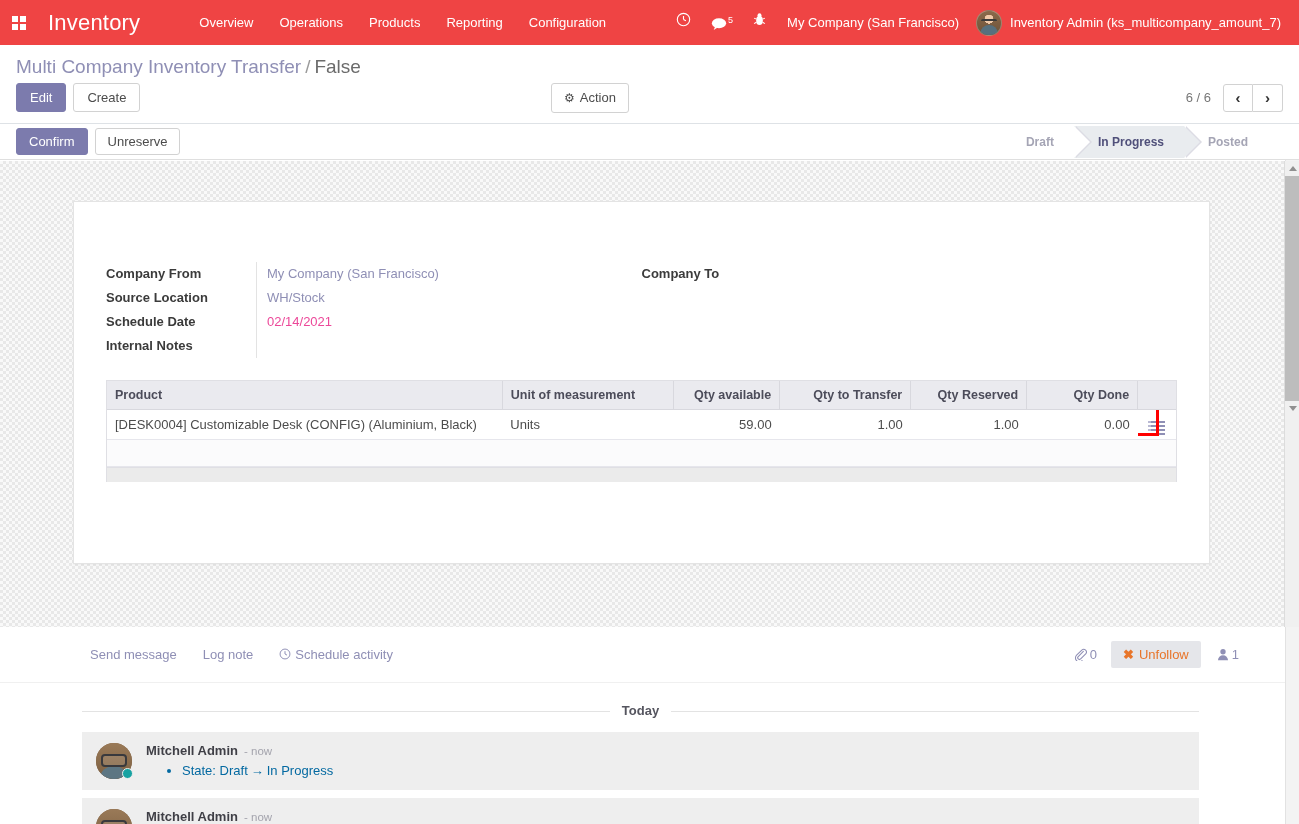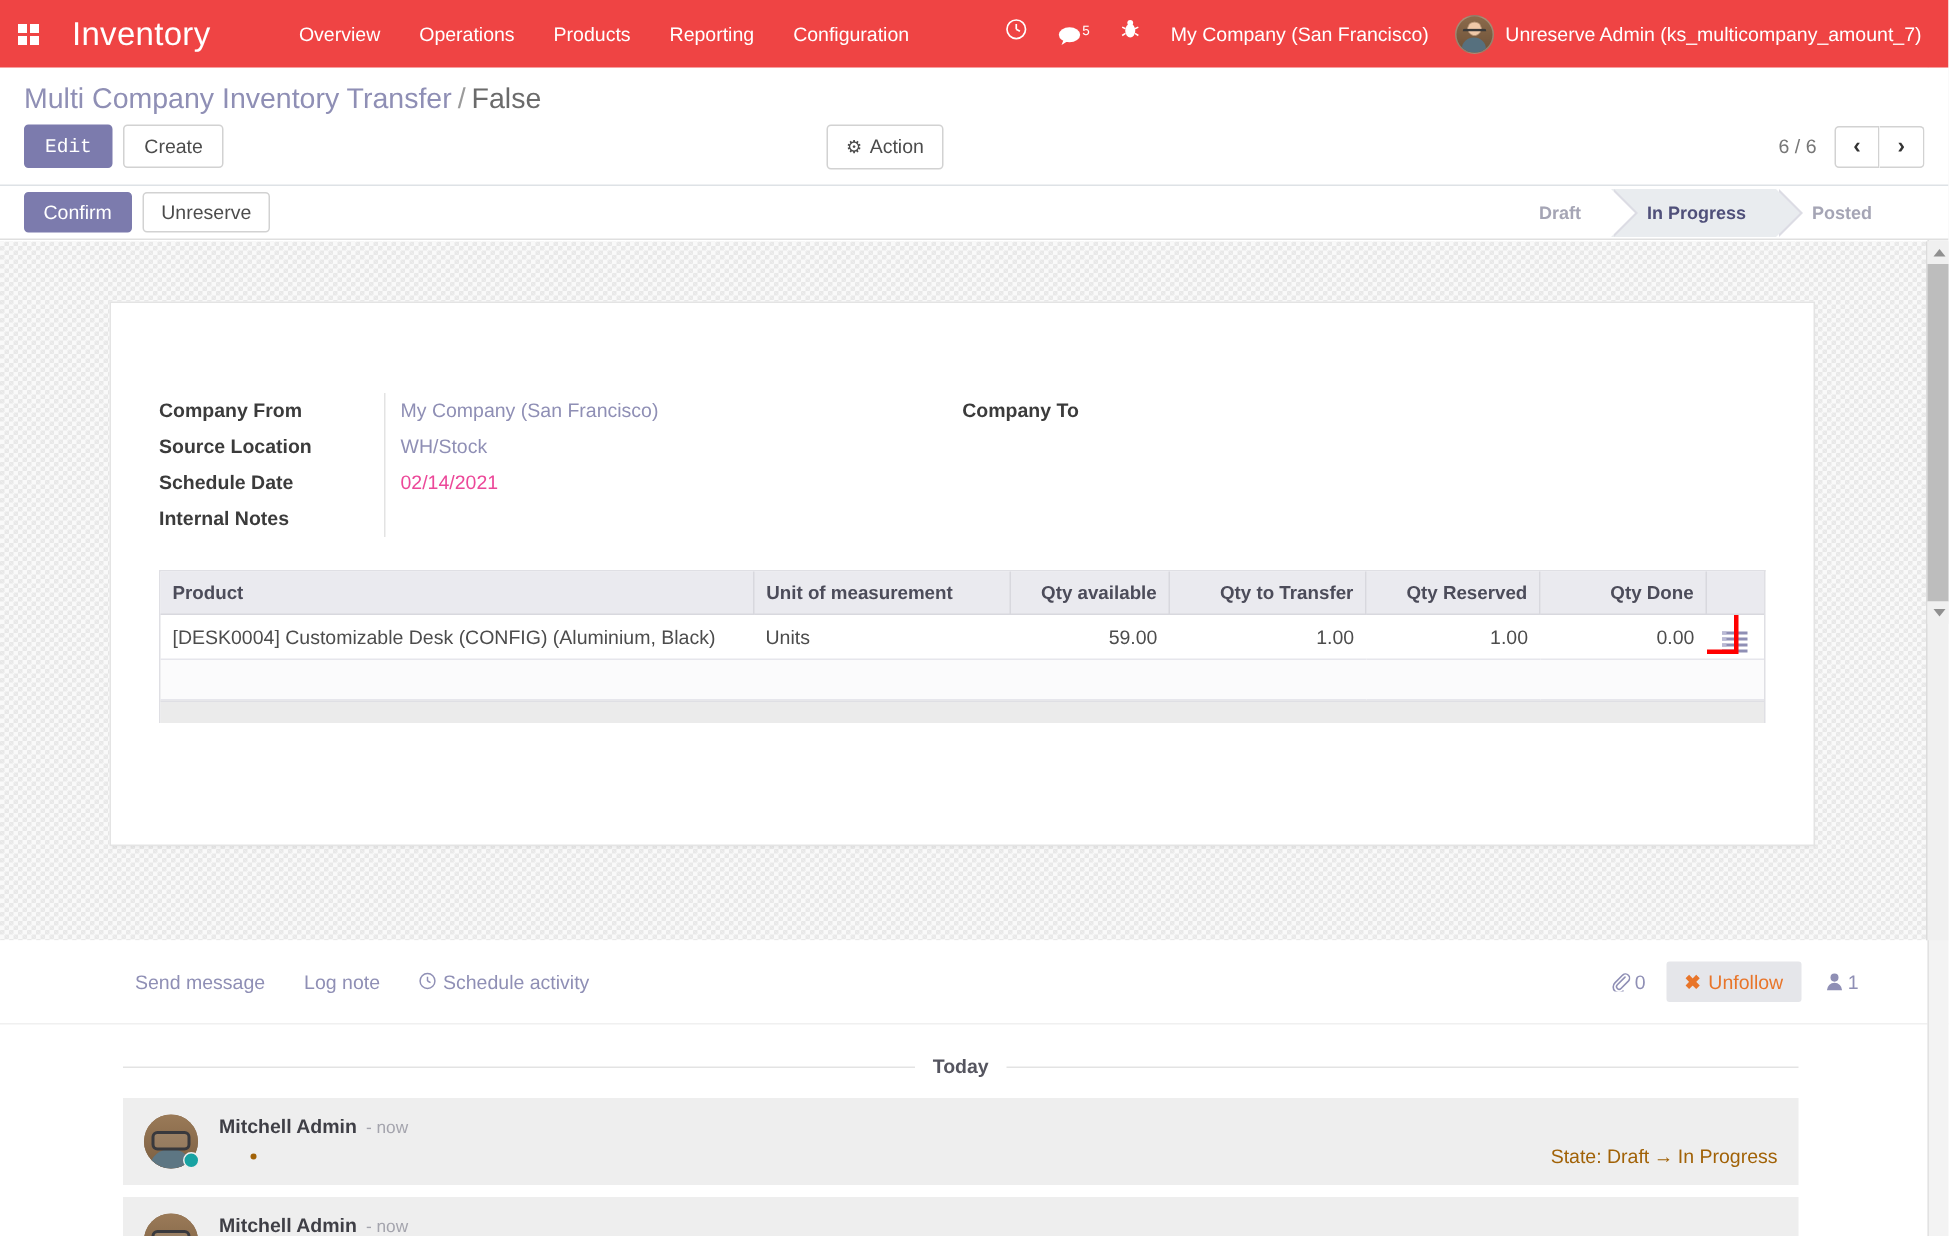--- a/index.html
+++ b/index.html
@@ -145,21 +145,20 @@
     border-radius: 3px;
     padding: 5px 13px;
     cursor: pointer;
     line-height: 17px;
     white-space: nowrap;
   }
   .btn-primary {
     background: #7c7bad;
     border: 1px solid #7c7bad;
     color: #ffffff;
-    font-family: Liberation Mono, monospace;
   }
   .btn-default {
     background: #ffffff;
     border: 1px solid #d2d2d2;
     color: #4c4c4c;
     margin-left: 7px;
   }
   .btn-action {
     background: #ffffff;
     border: 1px solid #d2d2d2;
@@ -523,21 +522,21 @@
   .msg-author {
     font-weight: bold;
     color: #3f3f46;
     font-size: 13px;
   }
   .msg-date {
     color: #a4a4ad;
     font-size: 11.5px;
     margin-left: 6px;
   }
-  .msg-content { margin-top: 5px; color: #a16207; font-size: 13px; text-align: right; }
+  .msg-content { margin-top: 5px; color: #0369a1; font-size: 13px; }
   .msg-content ul { margin: 0; padding-left: 36px; }
   .msg-content li { list-style: disc; }
   .arrow-glyph { margin: 0 3px; }
 </style>
 </head>
 <body>
 
 <div class="navbar">
   <div class="apps-btn">
     <div class="apps-grid">
@@ -575,21 +574,21 @@
         <circle cx="7" cy="3.4" r="2.1" fill="#ffffff"></circle>
         <line x1="1.2" y1="6.5" x2="3.6" y2="7.6" stroke="#fff" stroke-width="1.1"></line>
         <line x1="12.8" y1="6.5" x2="10.4" y2="7.6" stroke="#fff" stroke-width="1.1"></line>
         <line x1="1.2" y1="12.5" x2="3.6" y2="11" stroke="#fff" stroke-width="1.1"></line>
         <line x1="12.8" y1="12.5" x2="10.4" y2="11" stroke="#fff" stroke-width="1.1"></line>
       </svg>
     </div>
     <div class="company">My Company (San Francisco)</div>
     <div class="user-box">
       <div class="avatar-nav"></div>
-      <span class="user-name">Unreserve Admin (ks_multicompany_amount_7)</span>
+      <span class="user-name">Inventory Admin (ks_multicompany_amount_7)</span>
     </div>
   </div>
 </div>
 
 <div class="control-panel">
   <div class="breadcrumb">
     <span class="crumb-link">Multi Company Inventory Transfer</span><span class="crumb-sep">/</span><span class="crumb-active">False</span>
   </div>
   <div class="cp-buttons">
     <button class="btn btn-primary">Edit</button>

